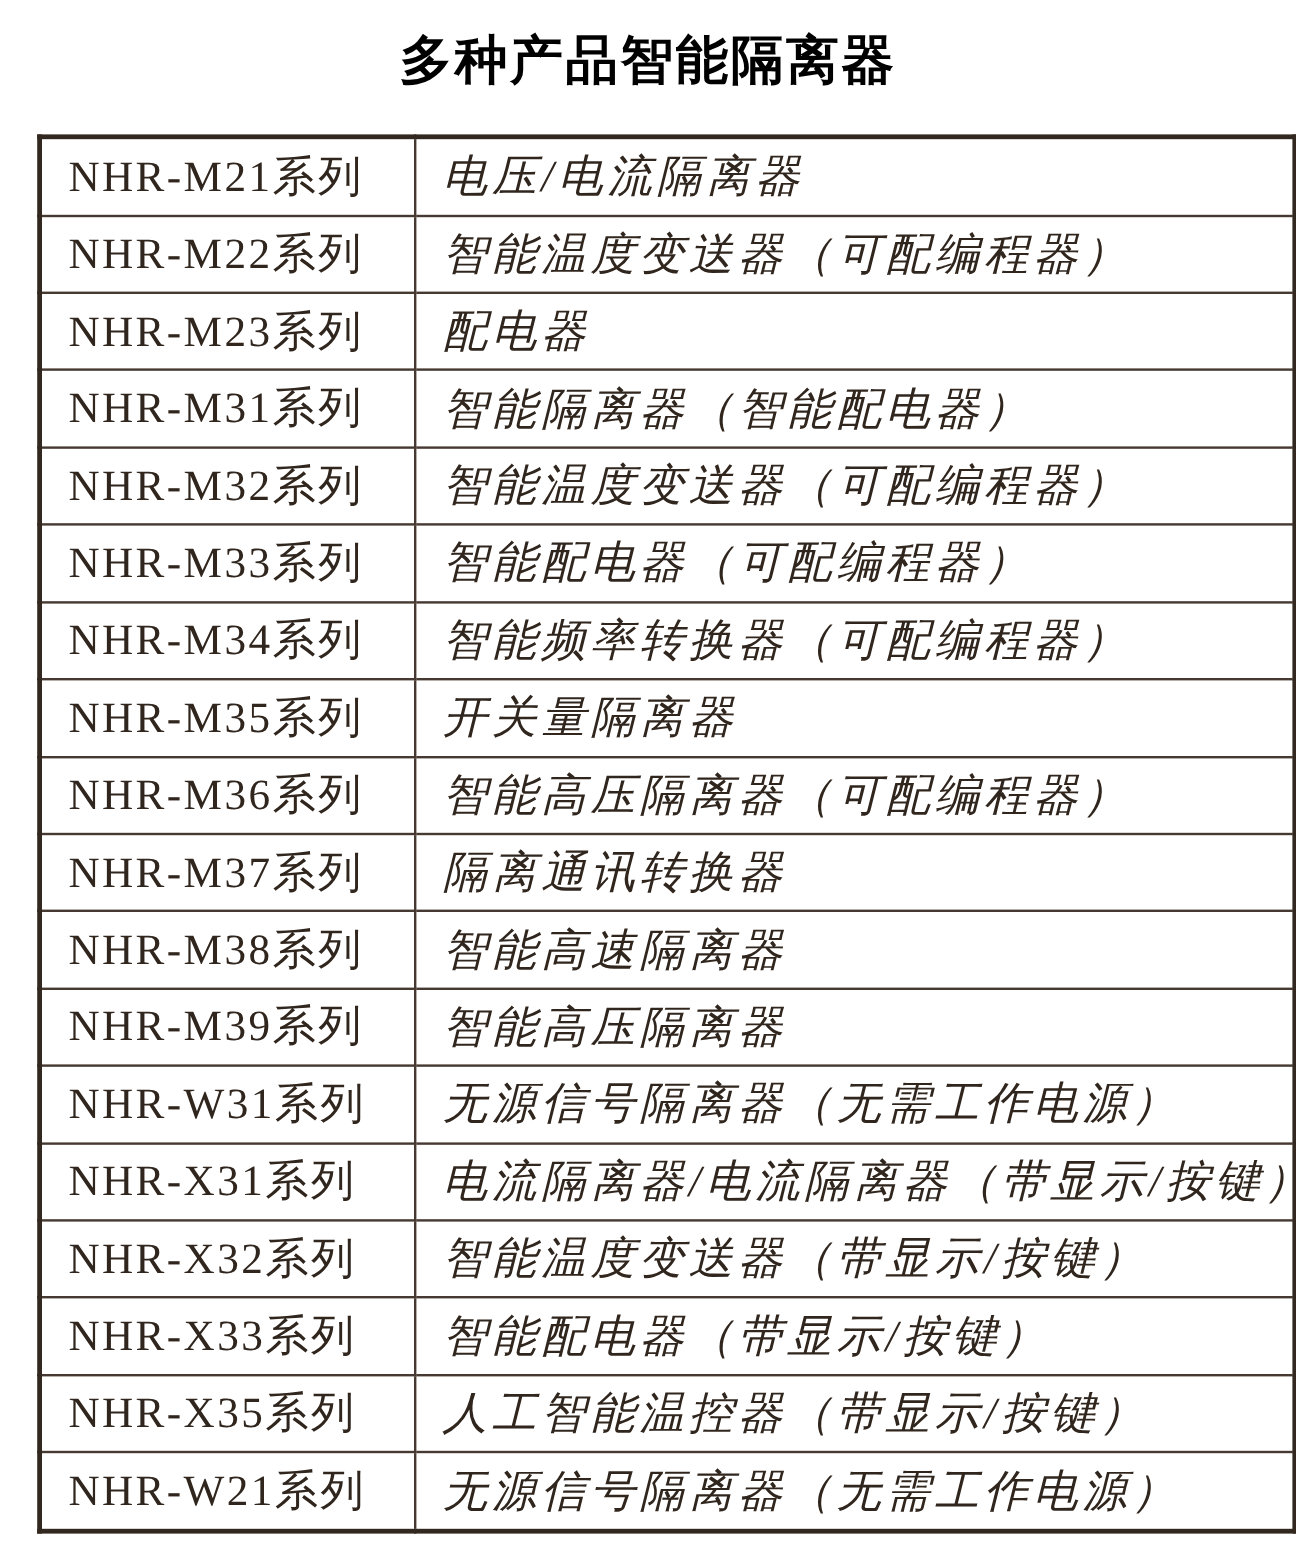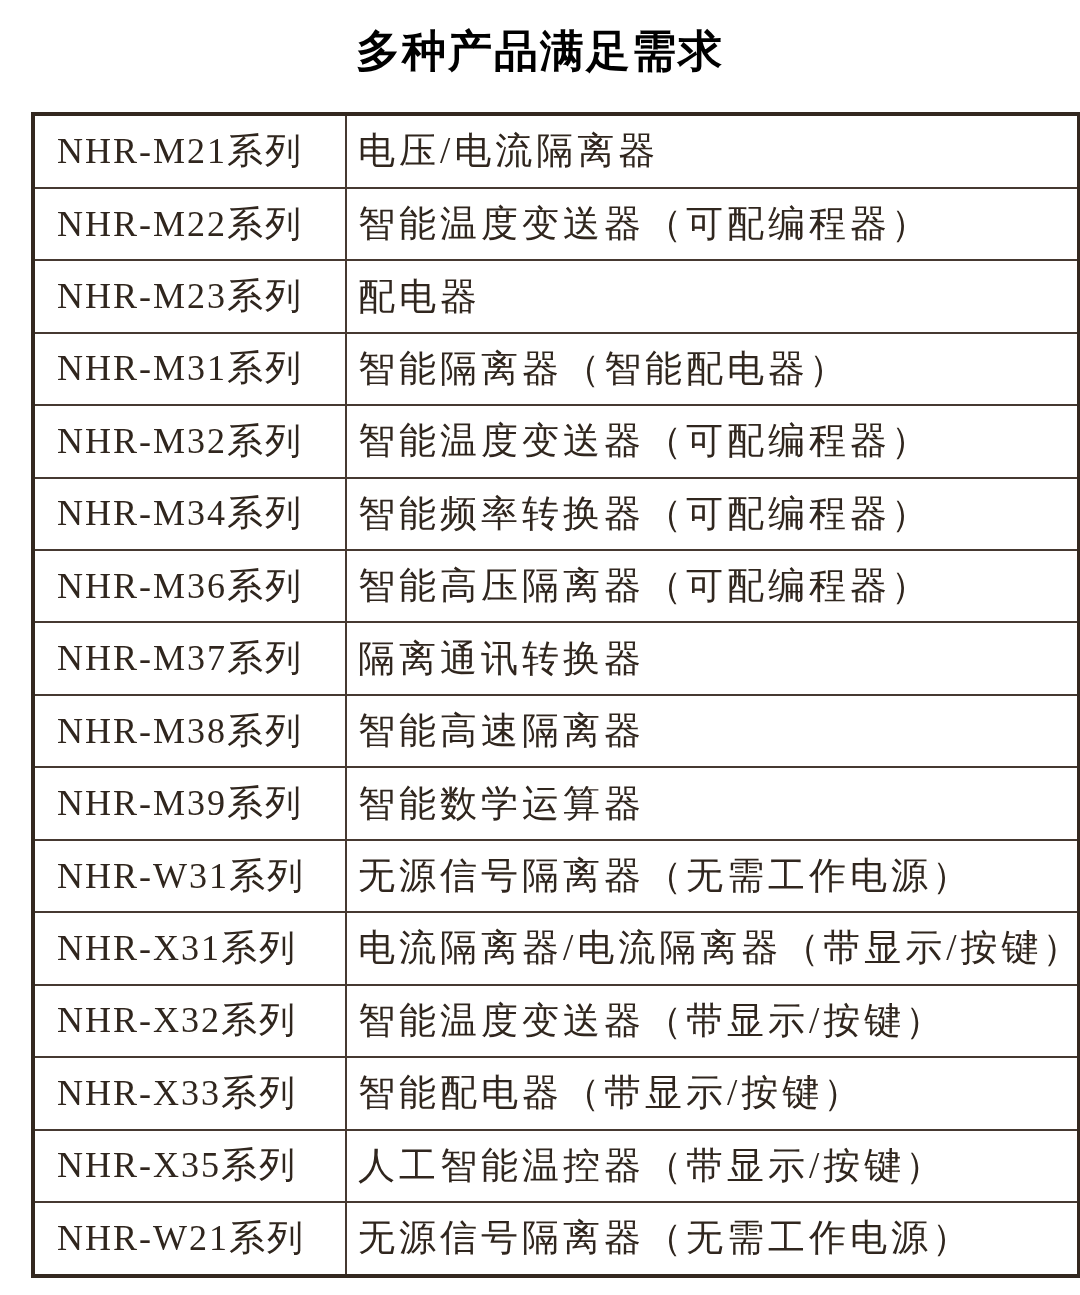--- a/index.html
+++ b/index.html
@@ -51,31 +51,32 @@
     overflow: hidden;
   }
   td.series-cell {
     width: 313px;
     border-right: 2px solid var(--grid-color);
     padding-left: 22px;
     font-size: 36px;
     letter-spacing: 2px;
   }
   td.product-cell {
-    padding-left: 11px;
+    padding-left: 22px;
     font-size: 37px;
     letter-spacing: 4px;
+    font-style: italic;
   }
 </style>
 </head>
 <body>
 
 <div class="title">
   <span>多种产品</span>
-  <span>满足需求</span>
+  <span>智能隔离器</span>
 </div>
 
 <table class="product-table">
   <tbody>
   <tr>
     <td class="series-cell">NHR-M21系列</td>
     <td class="product-cell">电压/电流隔离器</td>
   </tr>
 
   <tr>
@@ -91,45 +92,53 @@
   <tr>
     <td class="series-cell">NHR-M31系列</td>
     <td class="product-cell">智能隔离器（智能配电器）</td>
   </tr>
 
   <tr>
     <td class="series-cell">NHR-M32系列</td>
     <td class="product-cell">智能温度变送器（可配编程器）</td>
   </tr>
 
+  <tr>
+    <td class="series-cell">NHR-M33系列</td>
+    <td class="product-cell">智能配电器（可配编程器）</td>
+  </tr>
 
   <tr>
     <td class="series-cell">NHR-M34系列</td>
     <td class="product-cell">智能频率转换器（可配编程器）</td>
   </tr>
 
+  <tr>
+    <td class="series-cell">NHR-M35系列</td>
+    <td class="product-cell">开关量隔离器</td>
+  </tr>
 
   <tr>
     <td class="series-cell">NHR-M36系列</td>
     <td class="product-cell">智能高压隔离器（可配编程器）</td>
   </tr>
 
   <tr>
     <td class="series-cell">NHR-M37系列</td>
     <td class="product-cell">隔离通讯转换器</td>
   </tr>
 
   <tr>
     <td class="series-cell">NHR-M38系列</td>
     <td class="product-cell">智能高速隔离器</td>
   </tr>
 
   <tr>
     <td class="series-cell">NHR-M39系列</td>
-    <td class="product-cell">智能数学运算器</td>
+    <td class="product-cell">智能高压隔离器</td>
   </tr>
 
   <tr>
     <td class="series-cell">NHR-W31系列</td>
     <td class="product-cell">无源信号隔离器（无需工作电源）</td>
   </tr>
 
   <tr>
     <td class="series-cell">NHR-X31系列</td>
     <td class="product-cell">电流隔离器/电流隔离器（带显示/按键）</td>

